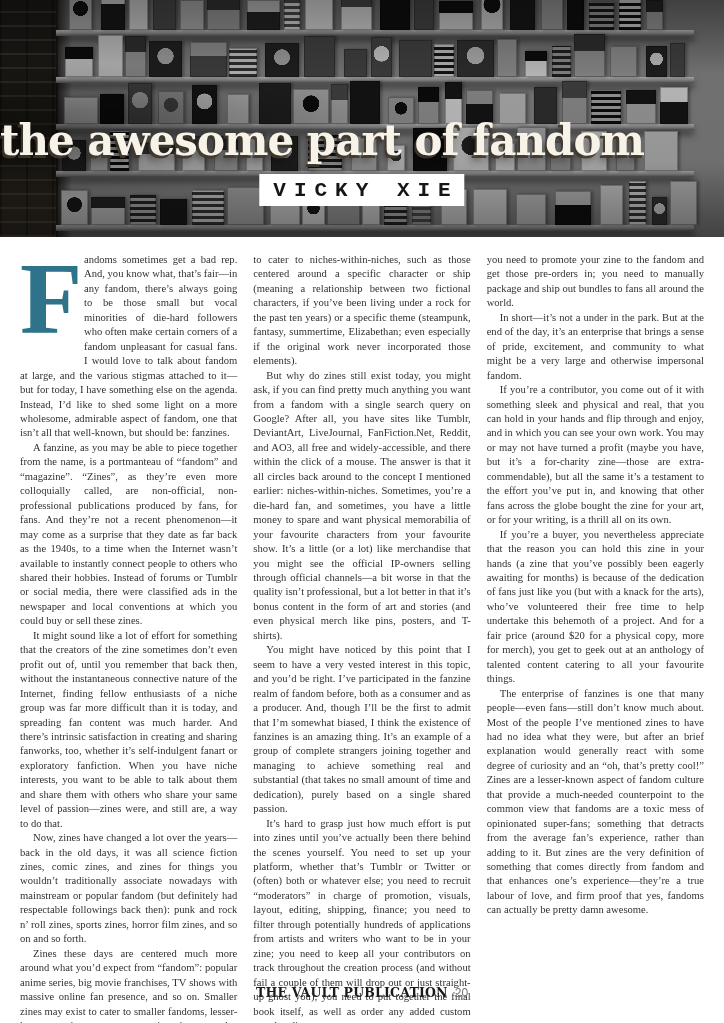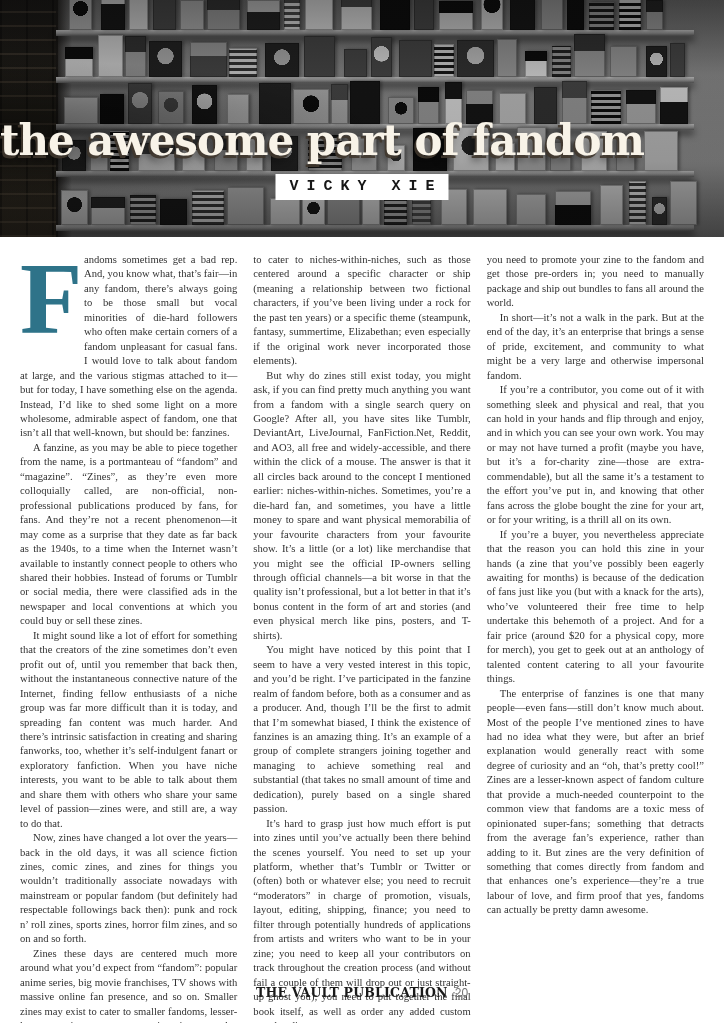--- a/index.html
+++ b/index.html
@@ -30,21 +30,21 @@
         font-family:"DejaVu Serif",serif;font-weight:bold;font-size:112px;line-height:1.06;
         letter-spacing:-5px;white-space:nowrap;color:var(--title-color,#E87B63);
         text-shadow:-2px 3px 0 var(--title-rim,#ECD9A8), 0 4px 0 var(--title-rim,#ECD9A8),
                     -4px 8px 0 var(--title-shadow,#32415C), -1px 9px 0 var(--title-shadow,#32415C);}
   .hero-subtitle{position:absolute;top:118px;left:0;right:0;z-index:3;margin:0;text-align:left;
         font-family:"DejaVu Serif",serif;font-weight:bold;font-size:42px;line-height:1.1;
         letter-spacing:-1px;white-space:nowrap;color:var(--subtitle-color,#F8F3E8);
         text-shadow:-2px 3px 0 rgba(64,55,46,0.9), -4px 6px 7px rgba(0,0,0,0.4);}
   .author{position:absolute;top:174px;left:50%;transform:translateX(-50%);z-index:3;
         background:var(--author-bg,#ffffff);color:var(--author-text,#161616);
-        font-family:"Liberation Mono",monospace;font-weight:bold;font-size:15px;
+        font-family:"Liberation Mono",monospace;font-weight:bold;font-size:21px;
         letter-spacing:8px;padding:5px 6px 4px 14px;line-height:1.1;}
 
   
   .article{position:absolute;top:253px;left:20px;right:20px;display:flex;gap:16px;z-index:1;}
   .col{flex:1 1 0;min-width:0;}
   .col p{margin:0;text-align:justify;color:var(--body-text,#313131);
         font-family:"Liberation Serif",serif;font-size:10.6px;line-height:14.45px;}
   .col p.ind{text-indent:13px;}
   .dropcap{float:left;width:58px;height:100px;margin:2px 6px 0 0;
         font-family:"Liberation Serif",serif;font-weight:bold;
@@ -185,21 +185,21 @@
         <p class="ind">Zines these days are centered much more around what you’d expect from “fandom”: popular anime series, big movie franchises, TV shows with massive online fan presence, and so on. Smaller zines may exist to cater to smaller fandoms, lesser-known movies or manga or comics; zines may also exist</p>
       </div>
       <div class="col">
         <p>to cater to niches-within-niches, such as those centered around a specific character or ship (meaning a relationship between two fictional characters, if you’ve been living under a rock for the past ten years) or a specific theme (steampunk, fantasy, summertime, Elizabethan; even especially if the original work never incorporated those elements).</p>
         <p class="ind">But why do zines still exist today, you might ask, if you can find pretty much anything you want from a fandom with a single search query on Google? After all, you have sites like Tumblr, DeviantArt, LiveJournal, FanFiction.Net, Reddit, and AO3, all free and widely-accessible, and there within the click of a mouse. The answer is that it all circles back around to the concept I mentioned earlier: niches-within-niches. Sometimes, you’re a die-hard fan, and sometimes, you have a little money to spare and want physical memorabilia of your favourite characters from your favourite show. It’s a little (or a lot) like merchandise that you might see the official IP-owners selling through official channels—a bit worse in that the quality isn’t professional, but a lot better in that it’s bonus content in the form of art and stories (and even physical merch like pins, posters, and T-shirts).</p>
         <p class="ind">You might have noticed by this point that I seem to have a very vested interest in this topic, and you’d be right. I’ve participated in the fanzine realm of fandom before, both as a consumer and as a producer. And, though I’ll be the first to admit that I’m somewhat biased, I think the existence of fanzines is an amazing thing. It’s an example of a group of complete strangers joining together and managing to achieve something real and substantial (that takes no small amount of time and dedication), purely based on a single shared passion.</p>
         <p class="ind">It’s hard to grasp just how much effort is put into zines until you’ve actually been there behind the scenes yourself. You need to set up your platform, whether that’s Tumblr or Twitter or (often) both or whatever else; you need to recruit “moderators” in charge of promotion, visuals, layout, editing, shipping, finance; you need to filter through potentially hundreds of applications from artists and writers who want to be in your zine; you need to keep all your contributors on track throughout the creation process (and without fail a couple of them will drop out or just straight-up ghost you); you need to put together the final book itself, as well as order any added custom merchandise;</p>
       </div>
       <div class="col">
         <p>you need to promote your zine to the fandom and get those pre-orders in; you need to manually package and ship out bundles to fans all around the world.</p>
-        <p class="ind">In short—it’s not a walk in the park. But at the end of the day, it’s an enterprise that brings a sense of pride, excitement, and community to what might be a very large and otherwise impersonal fandom.</p>
+        <p class="ind">In short—it’s not a under in the park. But at the end of the day, it’s an enterprise that brings a sense of pride, excitement, and community to what might be a very large and otherwise impersonal fandom.</p>
         <p class="ind">If you’re a contributor, you come out of it with something sleek and physical and real, that you can hold in your hands and flip through and enjoy, and in which you can see your own work. You may or may not have turned a profit (maybe you have, but it’s a for-charity zine—those are extra-commendable), but all the same it’s a testament to the effort you’ve put in, and knowing that other fans across the globe bought the zine for your art, or for your writing, is a thrill all on its own.</p>
         <p class="ind">If you’re a buyer, you nevertheless appreciate that the reason you can hold this zine in your hands (a zine that you’ve possibly been eagerly awaiting for months) is because of the dedication of fans just like you (but with a knack for the arts), who’ve volunteered their free time to help undertake this behemoth of a project. And for a fair price (around $20 for a physical copy, more for merch), you get to geek out at an anthology of talented content catering to all your favourite things.</p>
         <p class="ind">The enterprise of fanzines is one that many people—even fans—still don’t know much about. Most of the people I’ve mentioned zines to have had no idea what they were, but after an brief explanation would generally react with some degree of curiosity and an “oh, that’s pretty cool!” Zines are a lesser-known aspect of fandom culture that provide a much-needed counterpoint to the common view that fandoms are a toxic mess of opinionated super-fans; something that detracts from the average fan’s experience, rather than adding to it. But zines are the very definition of something that comes directly from fandom and that enhances one’s experience—they’re a true labour of love, and firm proof that yes, fandoms can actually be pretty damn awesome.</p>
       </div>
     </main>
 
   <footer class="footer">
     <span class="pub">THE VAULT PUBLICATION</span>
     <span class="pagenum">20</span>
   </footer>

